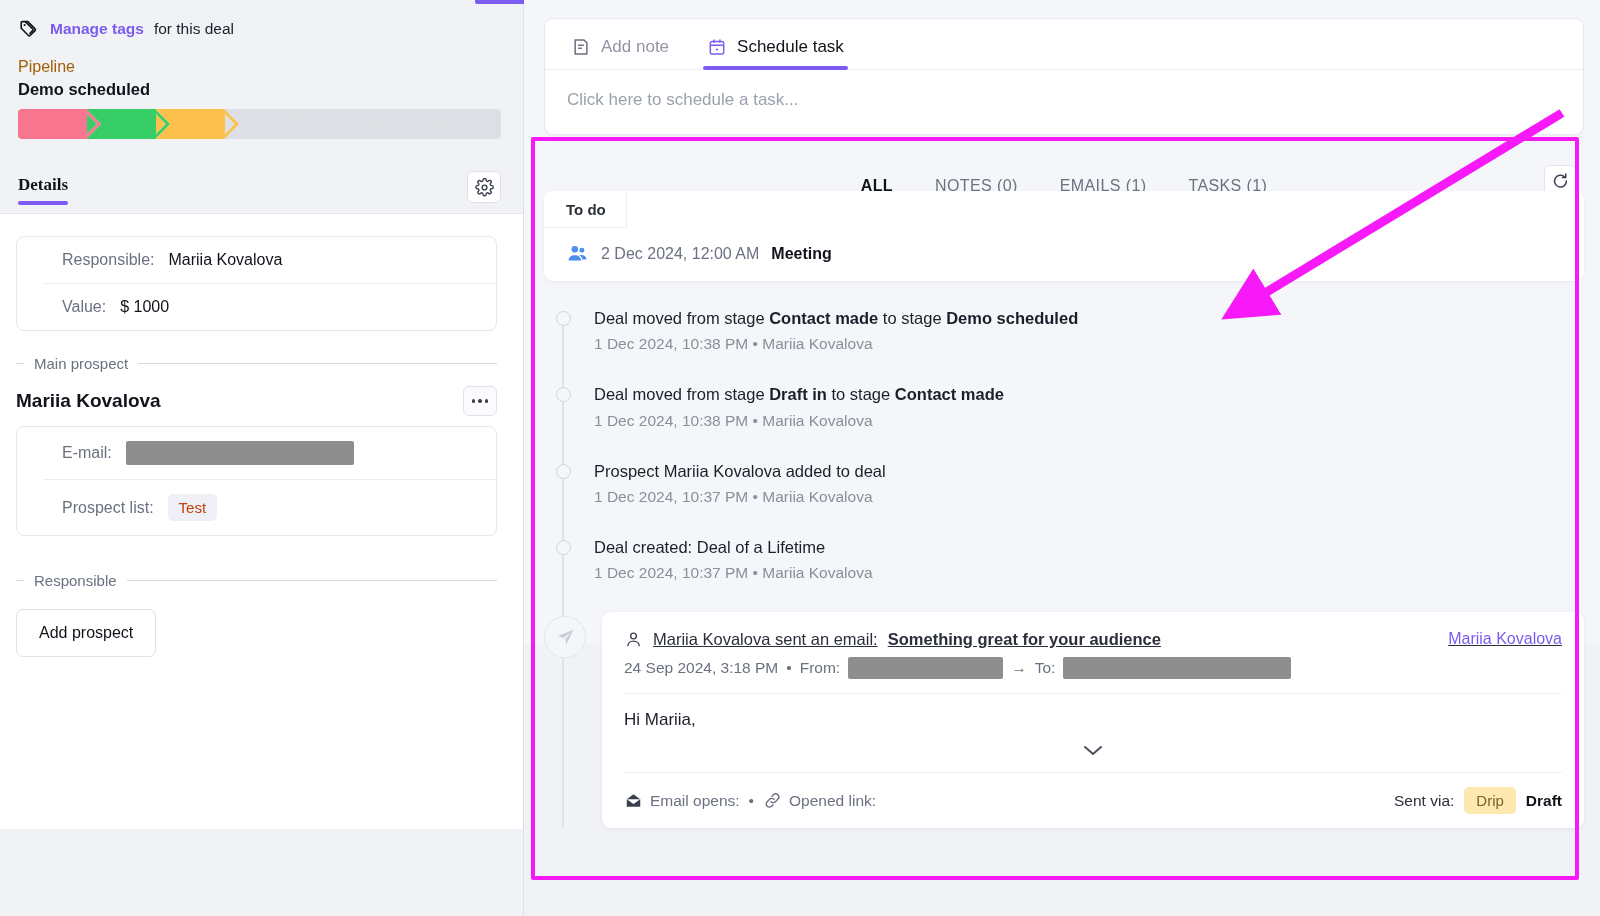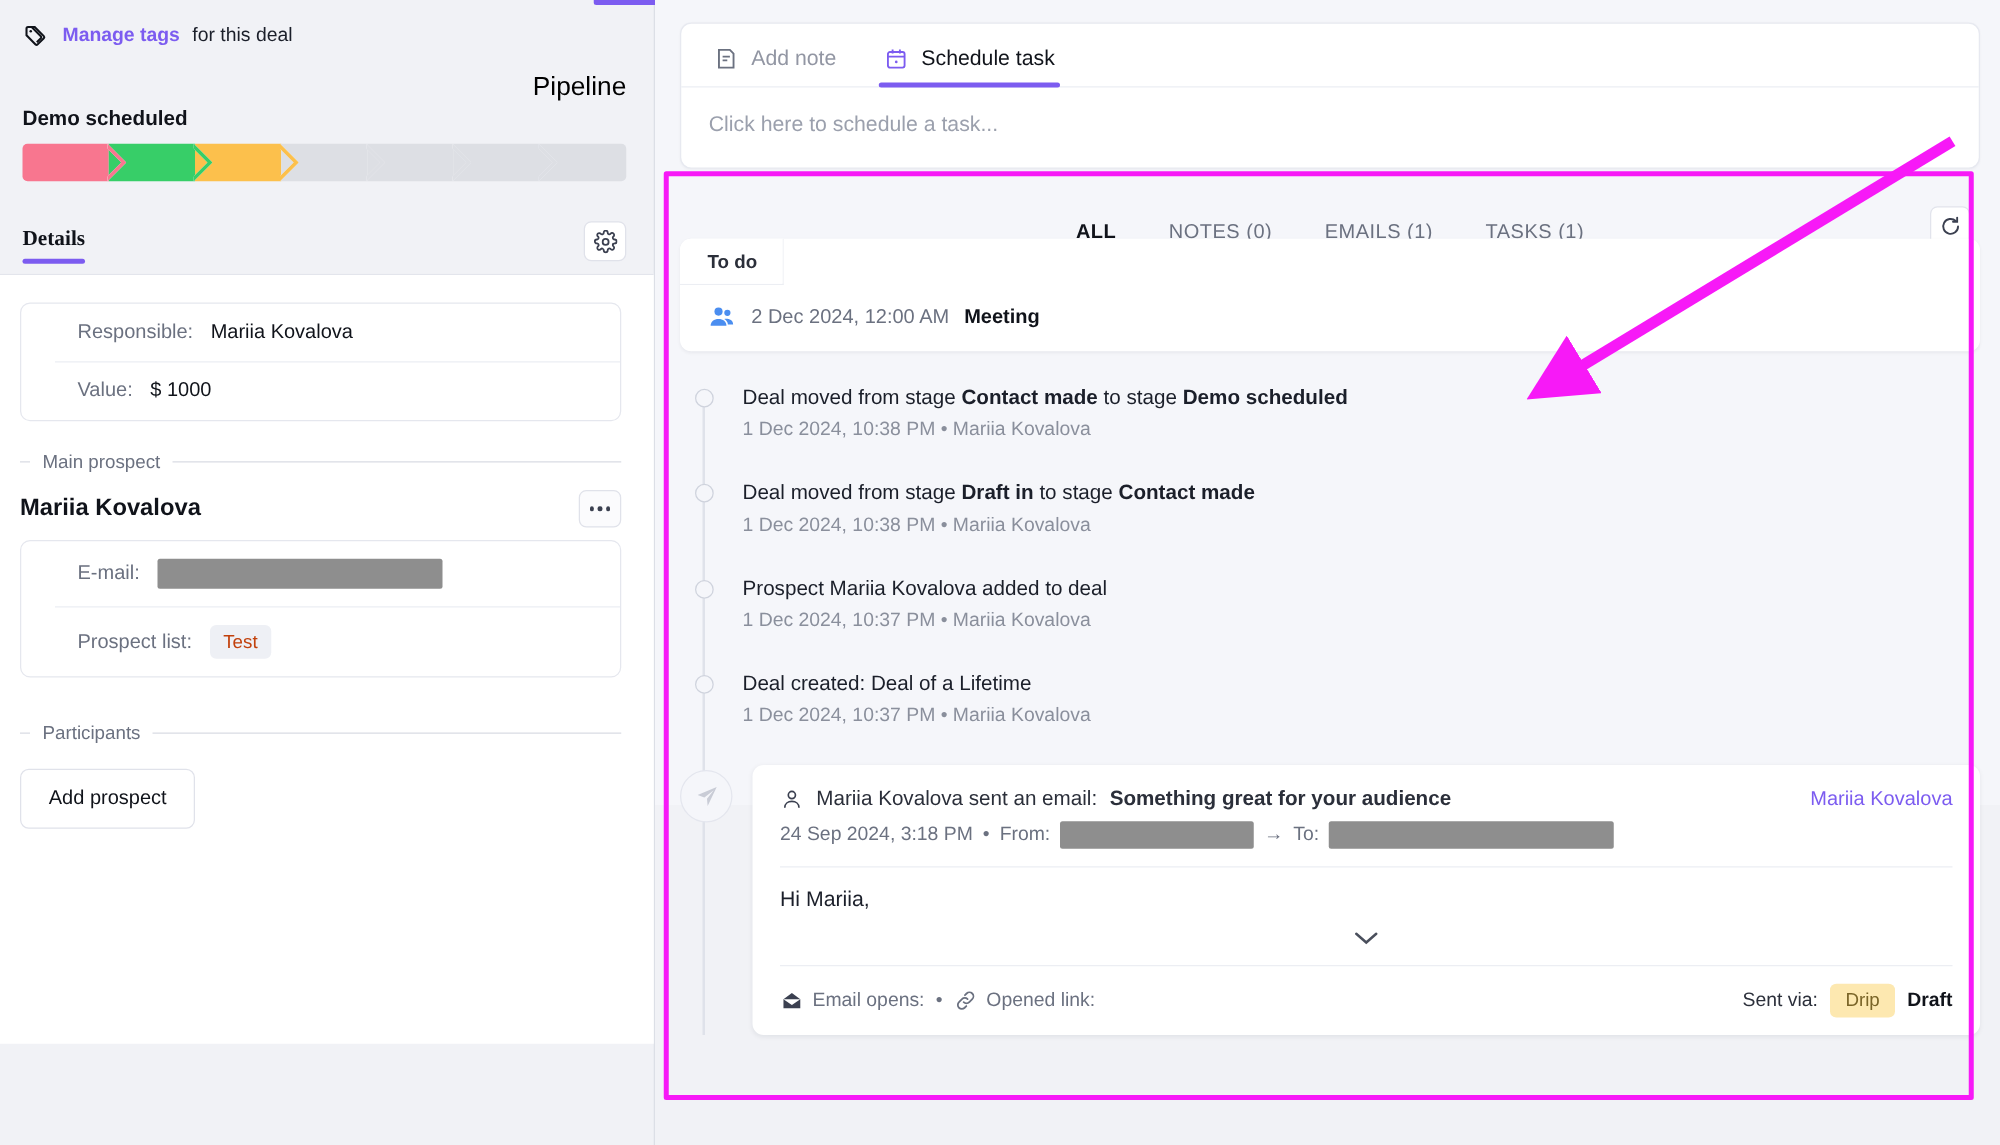--- a/index.html
+++ b/index.html
@@ -41,21 +41,21 @@
 
   .tags-row {
     display: flex; align-items: center; gap: 10px;
     padding: 18px 0 0 18px; font-size: 15.5px;
   }
   .tag-icon { width: 22px; height: 22px; display:block; }
   .tags-link { color: #7c5cf0; font-weight: bold; cursor: pointer; }
   .tags-rest { color: #1b1f2a; }
 
   .pipeline-block { padding: 18px 22px 0 18px; }
-  .pipeline-label { font-size: 21px; color: #000000; text-align: right; }
+  .pipeline-label { font-size: 16px; color: #a16207; }
   .pipeline-stage { font-size: 16.5px; font-weight: bold; color: #10131a; margin-top: 4px; }
   .pipeline-bar { margin-top: 10px; display: flex; height: 30px; gap: 0; }
   .seg { position: relative; flex: 1; height: 30px; }
   .seg .body { position: absolute; inset: 0; }
   .seg:first-child .body { border-radius: 4px 0 0 4px; }
   .seg:last-child .body { border-radius: 0 4px 4px 0; }
   .seg .arrow {
     position: absolute; right: -14px; top: 0; width: 15px; height: 30px; z-index: 3;
   }
 
@@ -201,21 +201,21 @@
   .email-card-wrap { position: relative; margin-top: 8px; }
   .send-badge {
     position: absolute; left: -50px; top: 4px; width: 42px; height: 42px;
     border-radius: 50%; background: #f5f6fa; border: 1px solid #e4e6ee;
     display: flex; align-items: center; justify-content: center;
   }
   .email-card {
     background: #fff; border-radius: 9px; box-shadow: 0 1px 4px rgba(20,25,40,.07);
     padding: 18px 22px 14px 22px; margin-left: 8px;
   }
-  .email-top { display: flex; align-items: center; justify-content: space-between; gap: 12px; }
+  .email-top { display: flex; align-items: flex-start; justify-content: space-between; gap: 12px; text-decoration: underline; }
   .email-subject-row { display: flex; align-items: center; gap: 10px; font-size: 16.5px; }
   .email-subject-row b { font-weight: bold; }
   .email-sender-link { color: #7c5cf0; font-size: 16px; white-space: nowrap; cursor: pointer; }
   .email-meta { display: flex; align-items: center; gap: 8px; font-size: 15.5px; color: #6b7180; margin-top: 8px; }
   .email-hr { height: 1px; background: #eceef3; margin: 14px 0 0 0; }
   .email-body { font-size: 17px; color: #1b1f2a; padding: 16px 0 6px 0; }
   .chev-row { display: flex; justify-content: center; padding: 6px 0 14px 0; cursor: pointer; }
   .email-footer {
     border-top: 1px solid #eceef3; padding-top: 14px;
     display: flex; align-items: center; justify-content: space-between; font-size: 15.5px;
@@ -342,21 +342,21 @@
             <span class="redacted" style="width: 228px; height: 24px;"></span>
           </div>
           <div class="field-row">
             <span class="field-key">Prospect list:</span>
             <span class="pill">Test</span>
           </div>
         </div>
 
       <div class="legend-divider" style="margin-top:36px">
         <span class="dash"></span>
-        <span>Participants</span>
+        <span>Responsible</span>
         <span class="rule"></span>
       </div>
 
       <button class="add-prospect-btn">Add prospect</button>
     </div>
   </div>
 
   <div class="right-panel">
 
     <div class="composer">

